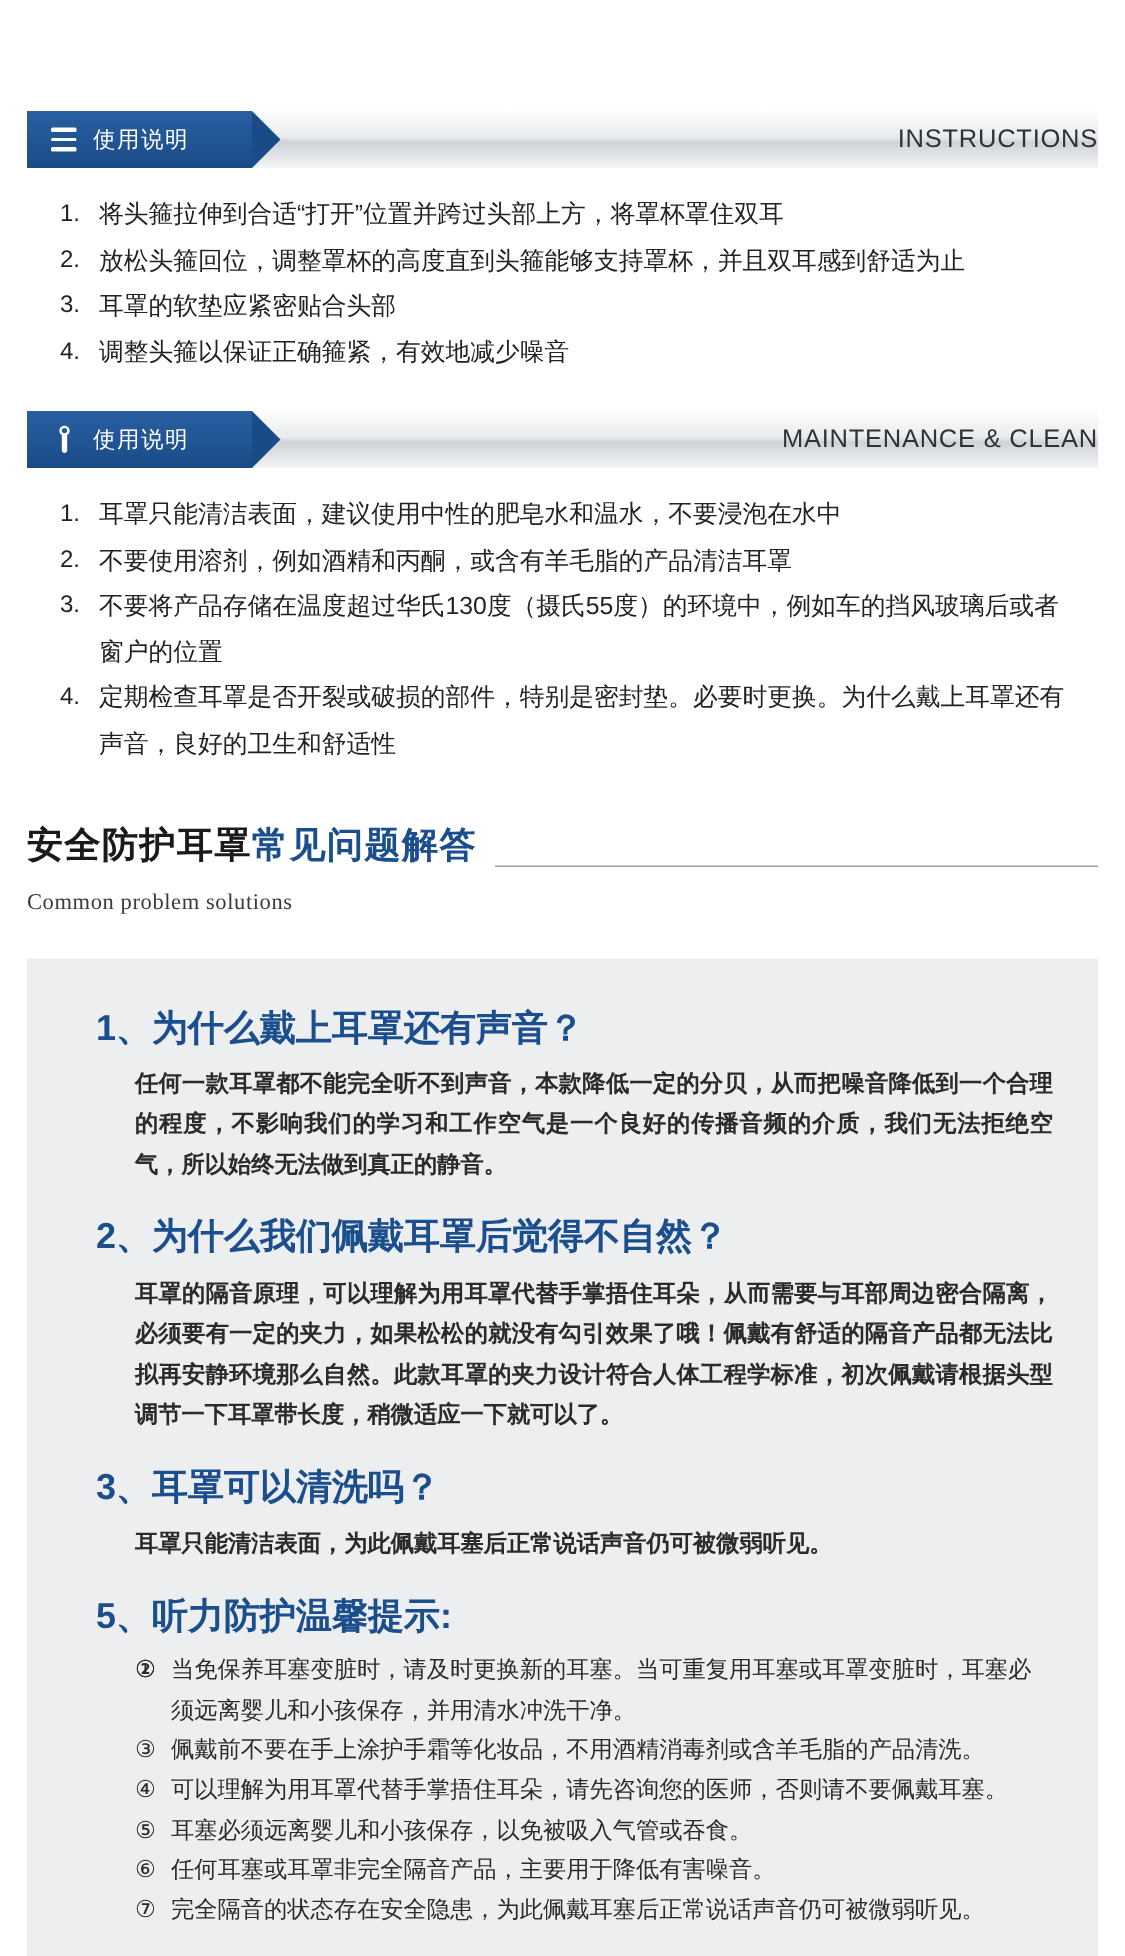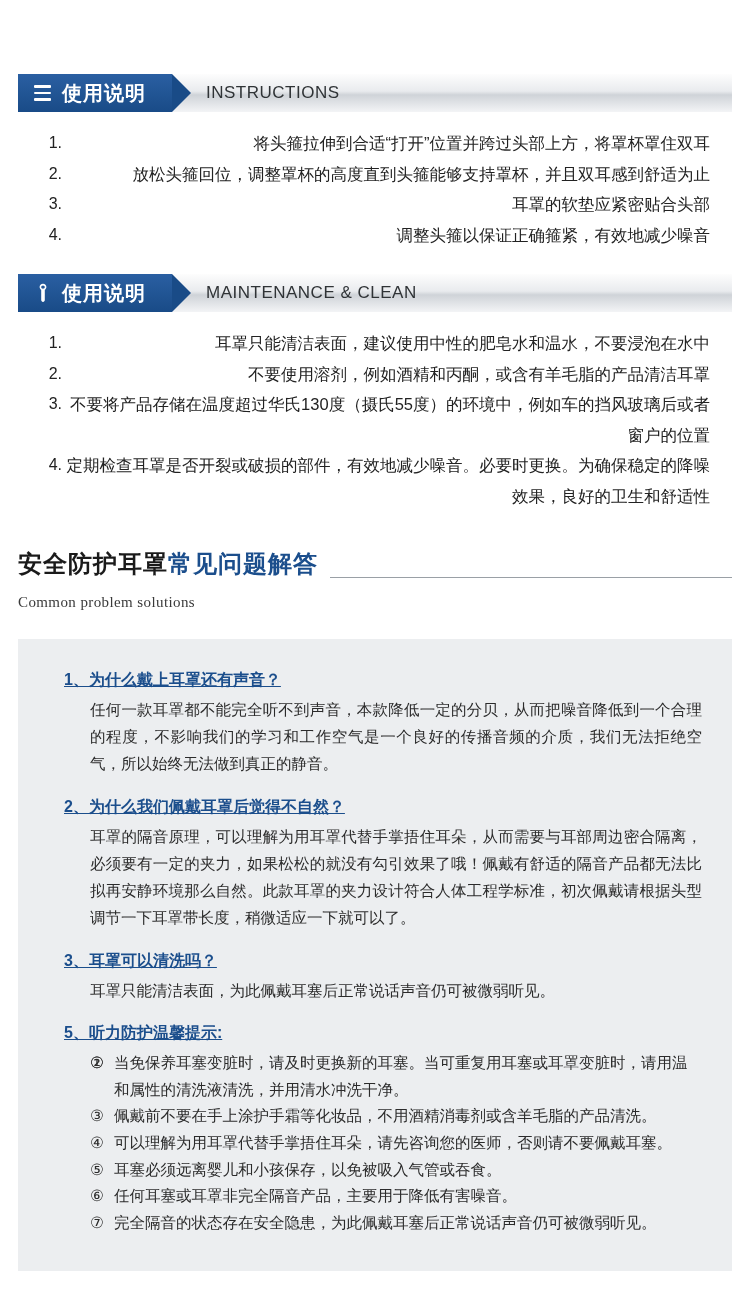--- a/index.html
+++ b/index.html
@@ -63,32 +63,33 @@
   }
   .sec-header .tab-icon .bar {
     display: block;
     width: 17px;
     height: 3px;
     background: #ffffff;
     margin: 2px 0;
     border-radius: 1px;
   }
   .sec-header .tab-title {
-    font-size: 20px;
-    font-weight: bold;
+    font-size: 15px;
+    font-weight: normal;
     letter-spacing: 1px;
     white-space: nowrap;
   }
   .sec-header .strip {
     flex: 1;
     background: linear-gradient(180deg, #fdfdfd 0%, #e9ebee 45%, #cfd3d8 55%, #f3f4f6 100%);
     display: flex;
     align-items: center;
     padding-left: 34px;
     box-sizing: border-box;
+    justify-content: flex-end;
   }
   .sec-header .strip-title {
     font-size: 17px;
     color: #2f3336;
     letter-spacing: 0.5px;
     font-family: "Liberation Sans", sans-serif;
   }
 
   
   .tab-icon.wrench {
@@ -107,21 +108,20 @@
     list-style: none;
     counter-reset: li;
   }
   ol.numbered > li {
     counter-increment: li;
     position: relative;
     padding-left: 26px;
     font-size: 16.5px;
     line-height: 1.85;
     color: #222222;
-    text-align: right;
   }
   ol.numbered > li:before {
     content: counter(li) ".";
     position: absolute;
     left: 0;
     top: 0;
     width: 22px;
     font-size: 16px;
     color: #222222;
   }
@@ -162,33 +162,33 @@
   .faq-panel {
     margin: 28px 18px 0 18px;
     background: #eceef0;
     padding: 28px 30px 34px 30px;
     box-sizing: border-box;
   }
   .qa { margin-bottom: 16px; }
   .qa:last-child { margin-bottom: 0; }
   .q {
     color: #1b4e8c;
-    font-size: 16px;
+    font-size: 24px;
     font-weight: bold;
     line-height: 1.6;
     margin-bottom: 4px;
     padding-left: 16px;
-    text-decoration: underline;
   }
   .a {
     color: #2b2b2b;
     font-size: 15.5px;
     line-height: 1.75;
     padding-left: 42px;
     text-align: justify;
+    font-weight: bold;
   }
   .circ-list {
     margin: 0;
     padding: 0 0 0 42px;
     list-style: none;
   }
   .circ-list li {
     position: relative;
     padding-left: 24px;
     font-size: 15.5px;
@@ -247,21 +247,21 @@
     <div class="strip">
       <span class="strip-title">MAINTENANCE &amp; CLEAN</span>
     </div>
   </div>
 
   <div class="sec-body">
     <ol class="numbered">
       <li>耳罩只能清洁表面，建议使用中性的肥皂水和温水，不要浸泡在水中</li>
       <li>不要使用溶剂，例如酒精和丙酮，或含有羊毛脂的产品清洁耳罩</li>
       <li>不要将产品存储在温度超过华氏130度（摄氏55度）的环境中，例如车的挡风玻璃后或者窗户的位置</li>
-      <li>定期检查耳罩是否开裂或破损的部件，有效地减少噪音。必要时更换。为确保稳定的降噪效果，良好的卫生和舒适性</li>
+      <li>定期检查耳罩是否开裂或破损的部件，特别是密封垫。必要时更换。为什么戴上耳罩还有声音，良好的卫生和舒适性</li>
     </ol>
   </div>
 
   <div class="faq-title-wrap">
     <div class="faq-title-block">
       <div class="faq-title">
         <span class="t1">安全防护耳罩</span><span class="t2">常见问题解答</span>
       </div>
       <div class="faq-sub">Common problem solutions</div>
     </div>
@@ -282,21 +282,21 @@
 
     <div class="qa">
       <div class="q">3、耳罩可以清洗吗？</div>
       <div class="a">耳罩只能清洁表面，为此佩戴耳塞后正常说话声音仍可被微弱听见。</div>
     </div>
 
     <div class="qa">
       <div class="q">5、听力防护温馨提示:</div>
       <ul class="circ-list">
         <li><span class="cnum">①</span></li>
-        <li><span class="cnum">②</span><span>当免保养耳塞变脏时，请及时更换新的耳塞。当可重复用耳塞或耳罩变脏时，请用温和属性的清洗液清洗，并用清水冲洗干净。</span></li>
+        <li><span class="cnum">②</span><span>当免保养耳塞变脏时，请及时更换新的耳塞。当可重复用耳塞或耳罩变脏时，耳塞必须远离婴儿和小孩保存，并用清水冲洗干净。</span></li>
         <li><span class="cnum">③</span><span>佩戴前不要在手上涂护手霜等化妆品，不用酒精消毒剂或含羊毛脂的产品清洗。</span></li>
         <li><span class="cnum">④</span><span>可以理解为用耳罩代替手掌捂住耳朵，请先咨询您的医师，否则请不要佩戴耳塞。</span></li>
         <li><span class="cnum">⑤</span><span>耳塞必须远离婴儿和小孩保存，以免被吸入气管或吞食。</span></li>
         <li><span class="cnum">⑥</span><span>任何耳塞或耳罩非完全隔音产品，主要用于降低有害噪音。</span></li>
         <li><span class="cnum">⑦</span><span>完全隔音的状态存在安全隐患，为此佩戴耳塞后正常说话声音仍可被微弱听见。</span></li>
 
       </ul>
     </div>
 
   </div>

